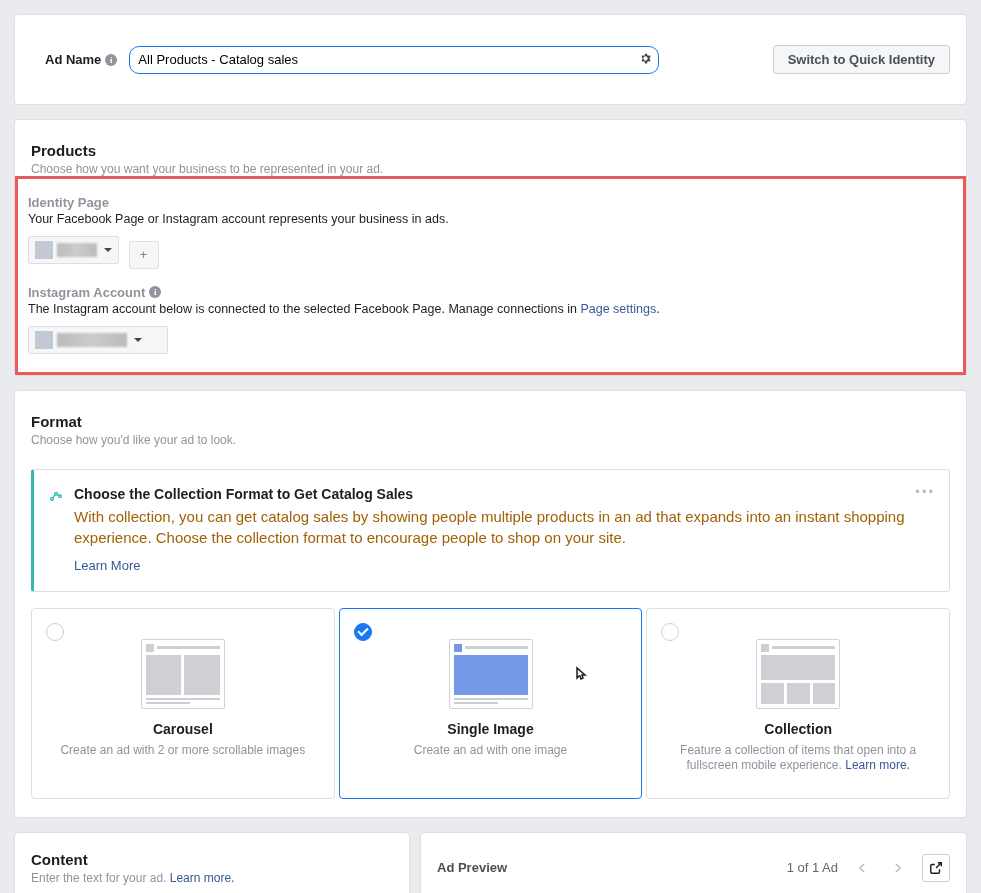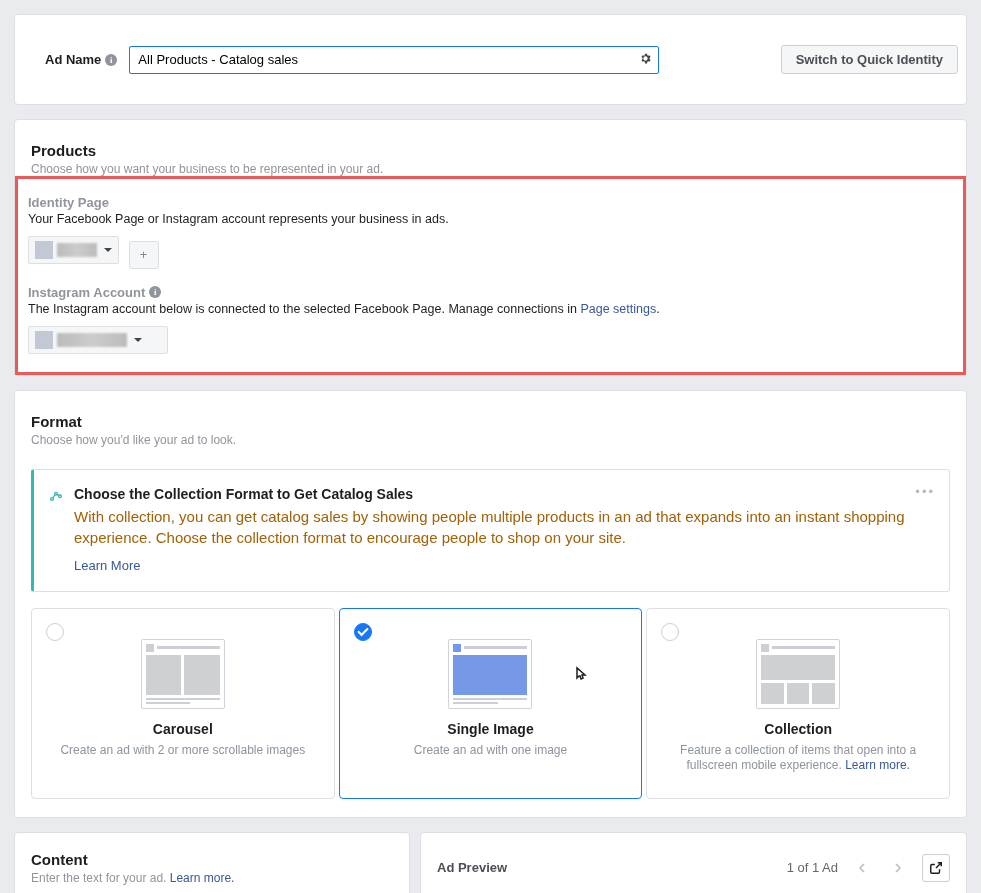--- a/index.html
+++ b/index.html
@@ -1,43 +1,43 @@
 <!DOCTYPE html>
 <html><head>
 <meta charset="utf-8">
 <style>
 * { box-sizing: border-box; margin: 0; padding: 0; }
 body { font-family: Helvetica, Arial, sans-serif; background: #e9ebee; color: #1c1e21; font-size: 13px; }
 .page { width: 981px; margin: 0 auto; padding: 0 0 20px 0; }
 .card { background: #fff; border: 1px solid #dddfe2; border-radius: 4px; margin: 14px 14px 0 14px; }
-.ad-name-row { display: flex; align-items: center; padding: 30px 8px; gap: 12px; margin-left: 8px; }
+.ad-name-row { display: flex; align-items: center; padding: 30px 16px; gap: 12px; }
 .adname-label { font-weight: bold; font-size: 13px; display: flex; align-items: center; gap: 4px; padding-left: 14px; }
 .info-icon { display: inline-flex; width: 12px; height: 12px; border-radius: 50%; background: #90949c; color: #fff; font-size: 9px; align-items: center; justify-content: center; font-weight: bold; font-family: serif; }
 .adname-input-wrap { flex: 1; position: relative; }
-.adname-input { border: 1px solid #1877f2; width: 530px; padding: 5px 26px 5px 8px; font-size: 13px; height: 28px; border-radius: 2px; }
+.adname-input { border: 1px solid #1877f2; width: 530px; padding: 5px 26px 5px 8px; font-size: 13px; height: 28px; border-radius: 10px; }
 .adname-gear { position: absolute; right: 8px; top: 50%; transform: translateY(-50%); color: #444; left: 510px; }
 .switch-btn { background: #f5f6f7; border: 1px solid #ccd0d5; border-radius: 3px; padding: 6px 14px; font-weight: bold; font-size: 13px; cursor: pointer; color: #4b4f56; }
 .section { padding: 22px 16px 18px 16px; }
 .section h2 { font-size: 15px; font-weight: bold; margin-bottom: 3px; }
 .sub { color: #90949c; font-size: 12px; }
 .highlight-box { border: 3px solid #e95b5b; padding: 16px 10px 18px 10px; margin-top: 0px; }
 .fld-title { color: #90949c; font-size: 13px; font-weight: 600; margin-bottom: 2px; display: flex; align-items: center; gap: 4px; }
 .fld-desc { color: #1c1e21; font-size: 12.5px; margin-bottom: 10px; }
 .link { color: #385898; text-decoration: none; cursor: pointer; }
 .selector { display: inline-flex; align-items: center; padding: 4px 6px; background: #f5f6f7; border: 1px solid #dddfe2; border-radius: 2px; height: 28px; gap: 4px; }
 .selector .thumb { width: 18px; height: 18px; background: #c3c9d4; }
 .selector .blur { width: 70px; height: 14px; background: linear-gradient(90deg,#bbb 0,#ccc 50%,#bbb 100%); filter: blur(1px); }
 .selector .caret { width: 0; height: 0; border-left: 4px solid transparent; border-right: 4px solid transparent; border-top: 4px solid #444; margin-left: 3px; }
 .selector.plus { margin-left: 6px; }
 .tip-card { border: 1px solid #dddfe2; border-left: 3px solid #35b8b1; border-radius: 3px; padding: 16px 18px 18px 40px; margin: 22px 0 16px 0; position: relative; }
 .tip-card .tip-icon { position: absolute; left: 14px; top: 17px; color: #35b8b1; }
 .tip-card .tip-dots { position: absolute; right: 14px; top: 14px; color: #bbb; letter-spacing: 2px; }
 .tip-card h3 { font-size: 14px; font-weight: bold; margin-bottom: 4px; }
 .tip-text { color: #a16207; font-size: 15px; line-height: 1.4; margin-bottom: 10px; }
-.format-row { display: flex; gap: 4px; justify-content: flex-end; }
+.format-row { display: flex; gap: 4px; }
 .format-card { flex: 1; border: 1px solid #dddfe2; border-radius: 4px; padding: 16px 14px 24px 14px; position: relative; text-align: center; cursor: pointer; }
 .format-card.selected { border: 1px solid #1877f2; }
 .radio { position: absolute; left: 14px; top: 14px; width: 18px; height: 18px; border-radius: 50%; border: 1px solid #ccd0d5; background: #fff; }
 .radio.checked { background: #1877f2; border-color: #1877f2; display: flex; align-items: center; justify-content: center; }
 .radio.checked::after { content: ""; width: 8px; height: 4px; border-left: 2px solid #fff; border-bottom: 2px solid #fff; transform: rotate(-45deg) translate(1px,-1px); }
 .preview { margin: 14px auto 12px auto; width: 84px; height: 70px; border: 1px solid #d0d3d9; background: #fff; border-radius: 2px; padding: 4px; display: flex; flex-direction: column; gap: 3px; }
 .preview .phead { display: flex; gap: 3px; align-items: center; }
 .preview .pavatar { width: 8px; height: 8px; background: #ccd0d5; }
 .preview .pline { height: 3px; background: #ccd0d5; flex: 1; }
 .preview .pbody { flex: 1; display: flex; gap: 3px; }

